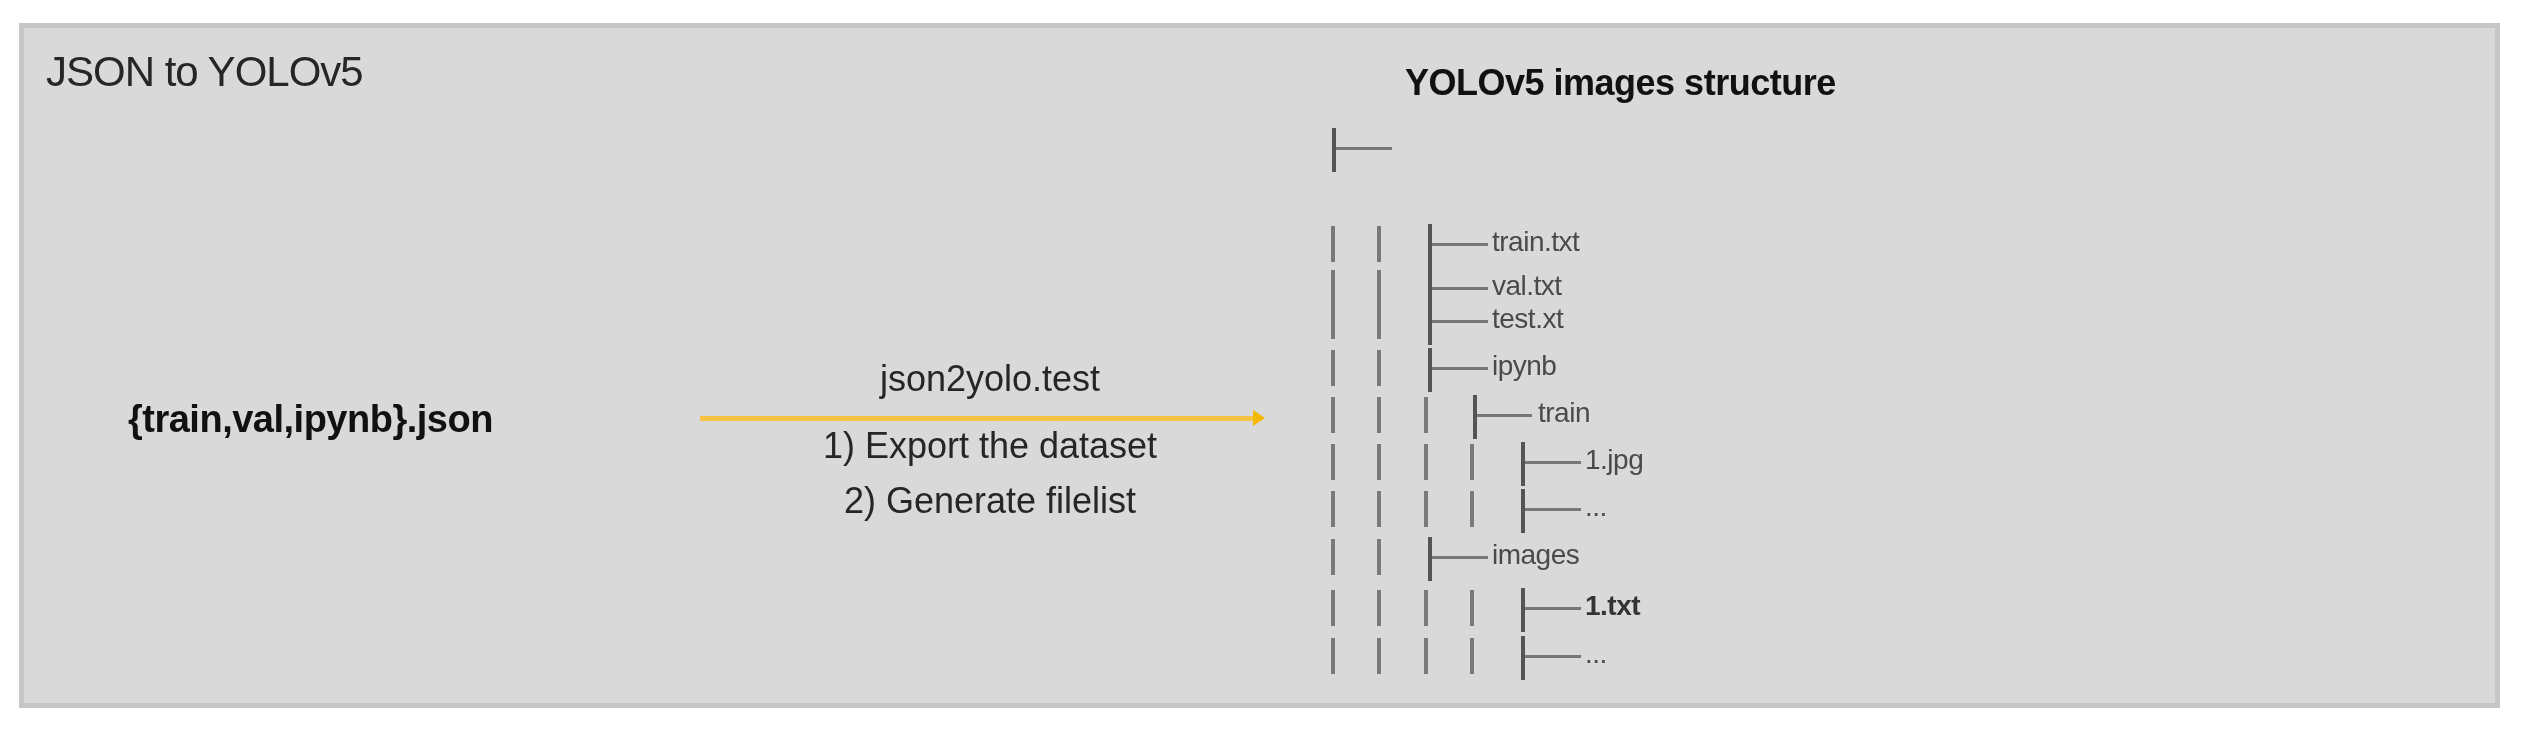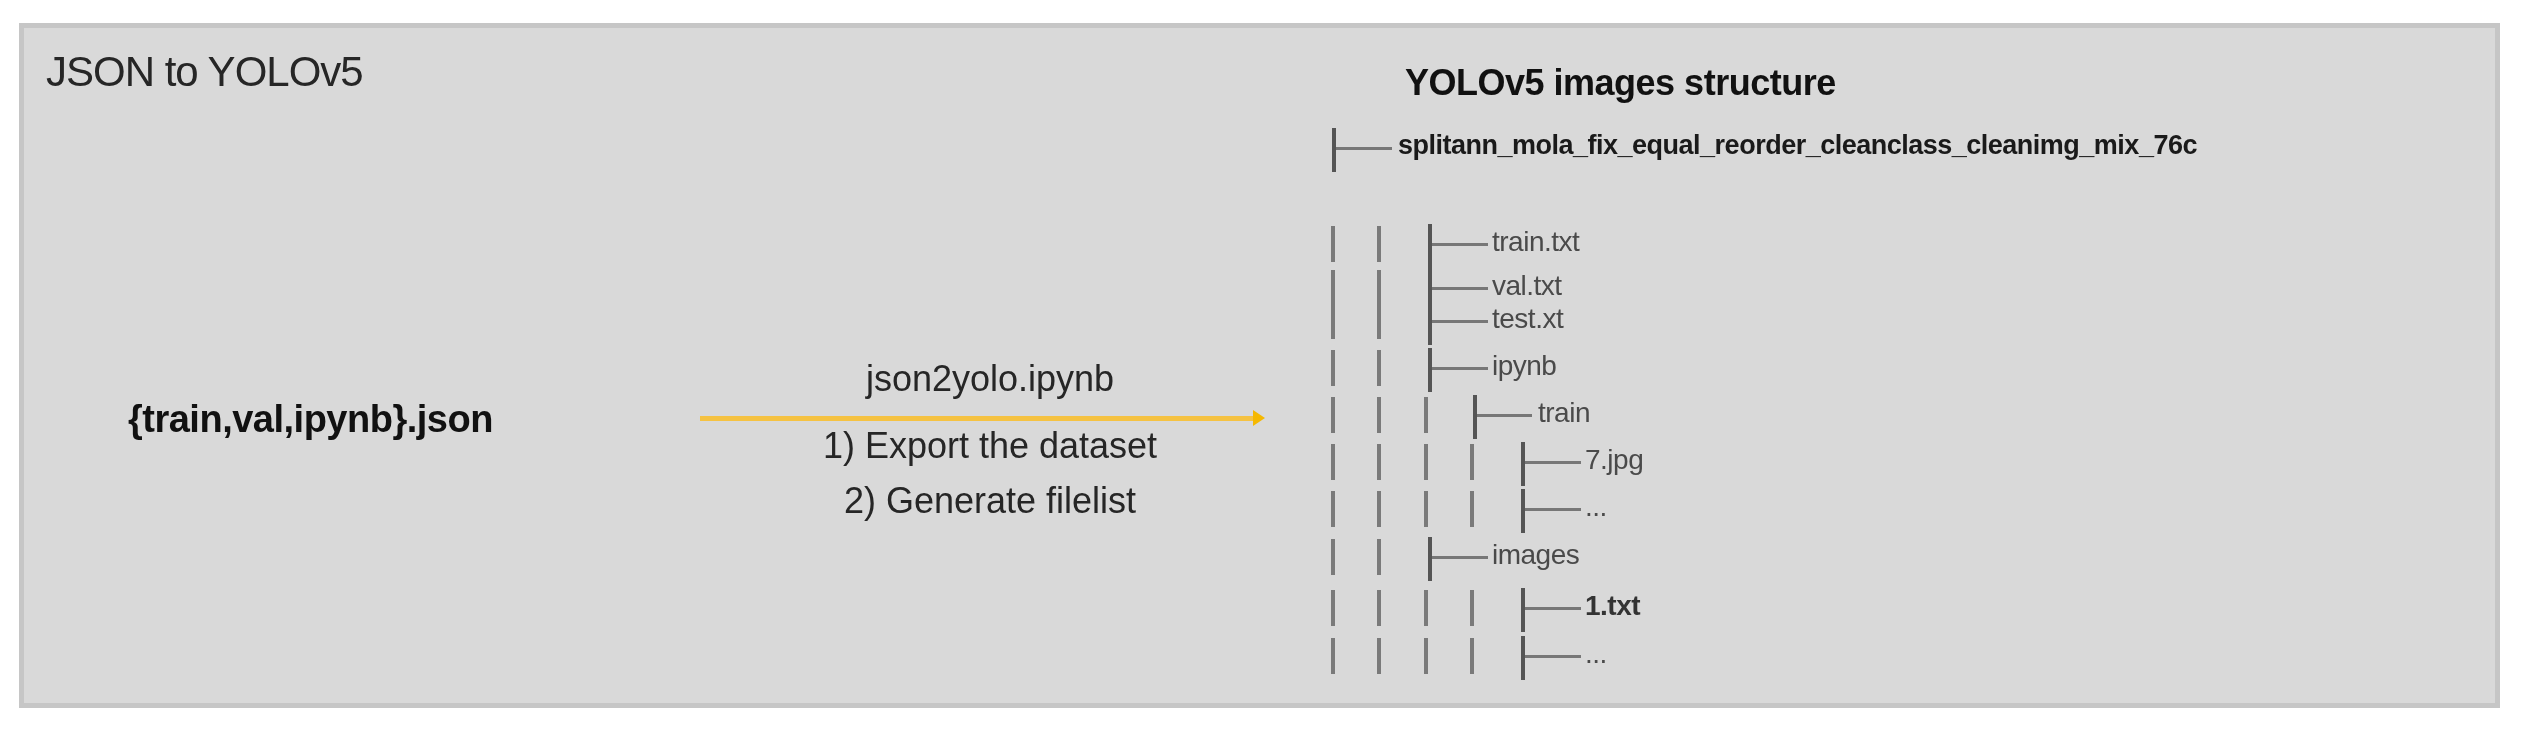--- a/index.html
+++ b/index.html
@@ -28,34 +28,33 @@
 </style>
 </head>
 <body>
 
 <div class="panel"></div>
 
 <div class="abs title-left">JSON to YOLOv5</div>
 
 <div class="abs src-file">{train,val,ipynb}.json</div>
 
-<div class="abs step step-script">json2yolo.ipynb</div>
+<div class="abs step step-script">json2yolo.test</div>
 <div class="abs arrow-line"></div>
 <div class="abs arrow-head"></div>
 <div class="abs step step-1">1) Export the dataset</div>
 <div class="abs step step-2">2) Generate filelist</div>
 
 <div class="abs title-right">YOLOv5 images structure</div>
 
 <div>
 
   <div class="tree-row" style="top:128px">
     <div class="branch-v" style="left:1332px"></div>
     <div class="branch-h" style="left:1336px;width:56px"></div>
-    <div class="node-text node-root" style="left:1398px">splitann_mola_fix_equal_reorder_cleanclass_cleanimg_mix_76c</div>
   </div>
 
   <div class="tree-row" style="top:224px">
     <div class="bar" style="left:1331px"></div>
     <div class="bar" style="left:1377px"></div>
     <div class="branch-v" style="left:1428px"></div>
     <div class="branch-h" style="left:1432px;width:56px"></div>
     <div class="node-text" style="left:1492px">train.txt</div>
   </div>
 
@@ -92,21 +91,21 @@
     <div class="node-text" style="left:1538px">train</div>
   </div>
 
   <div class="tree-row" style="top:442px">
     <div class="bar" style="left:1331px"></div>
     <div class="bar" style="left:1377px"></div>
     <div class="bar" style="left:1424px"></div>
     <div class="bar" style="left:1470px"></div>
     <div class="branch-v" style="left:1521px"></div>
     <div class="branch-h" style="left:1525px;width:56px"></div>
-    <div class="node-text" style="left:1585px">7.jpg</div>
+    <div class="node-text" style="left:1585px">1.jpg</div>
   </div>
 
   <div class="tree-row" style="top:489px">
     <div class="bar" style="left:1331px"></div>
     <div class="bar" style="left:1377px"></div>
     <div class="bar" style="left:1424px"></div>
     <div class="bar" style="left:1470px"></div>
     <div class="branch-v" style="left:1521px"></div>
     <div class="branch-h" style="left:1525px;width:56px"></div>
     <div class="node-text" style="left:1585px">...</div>

